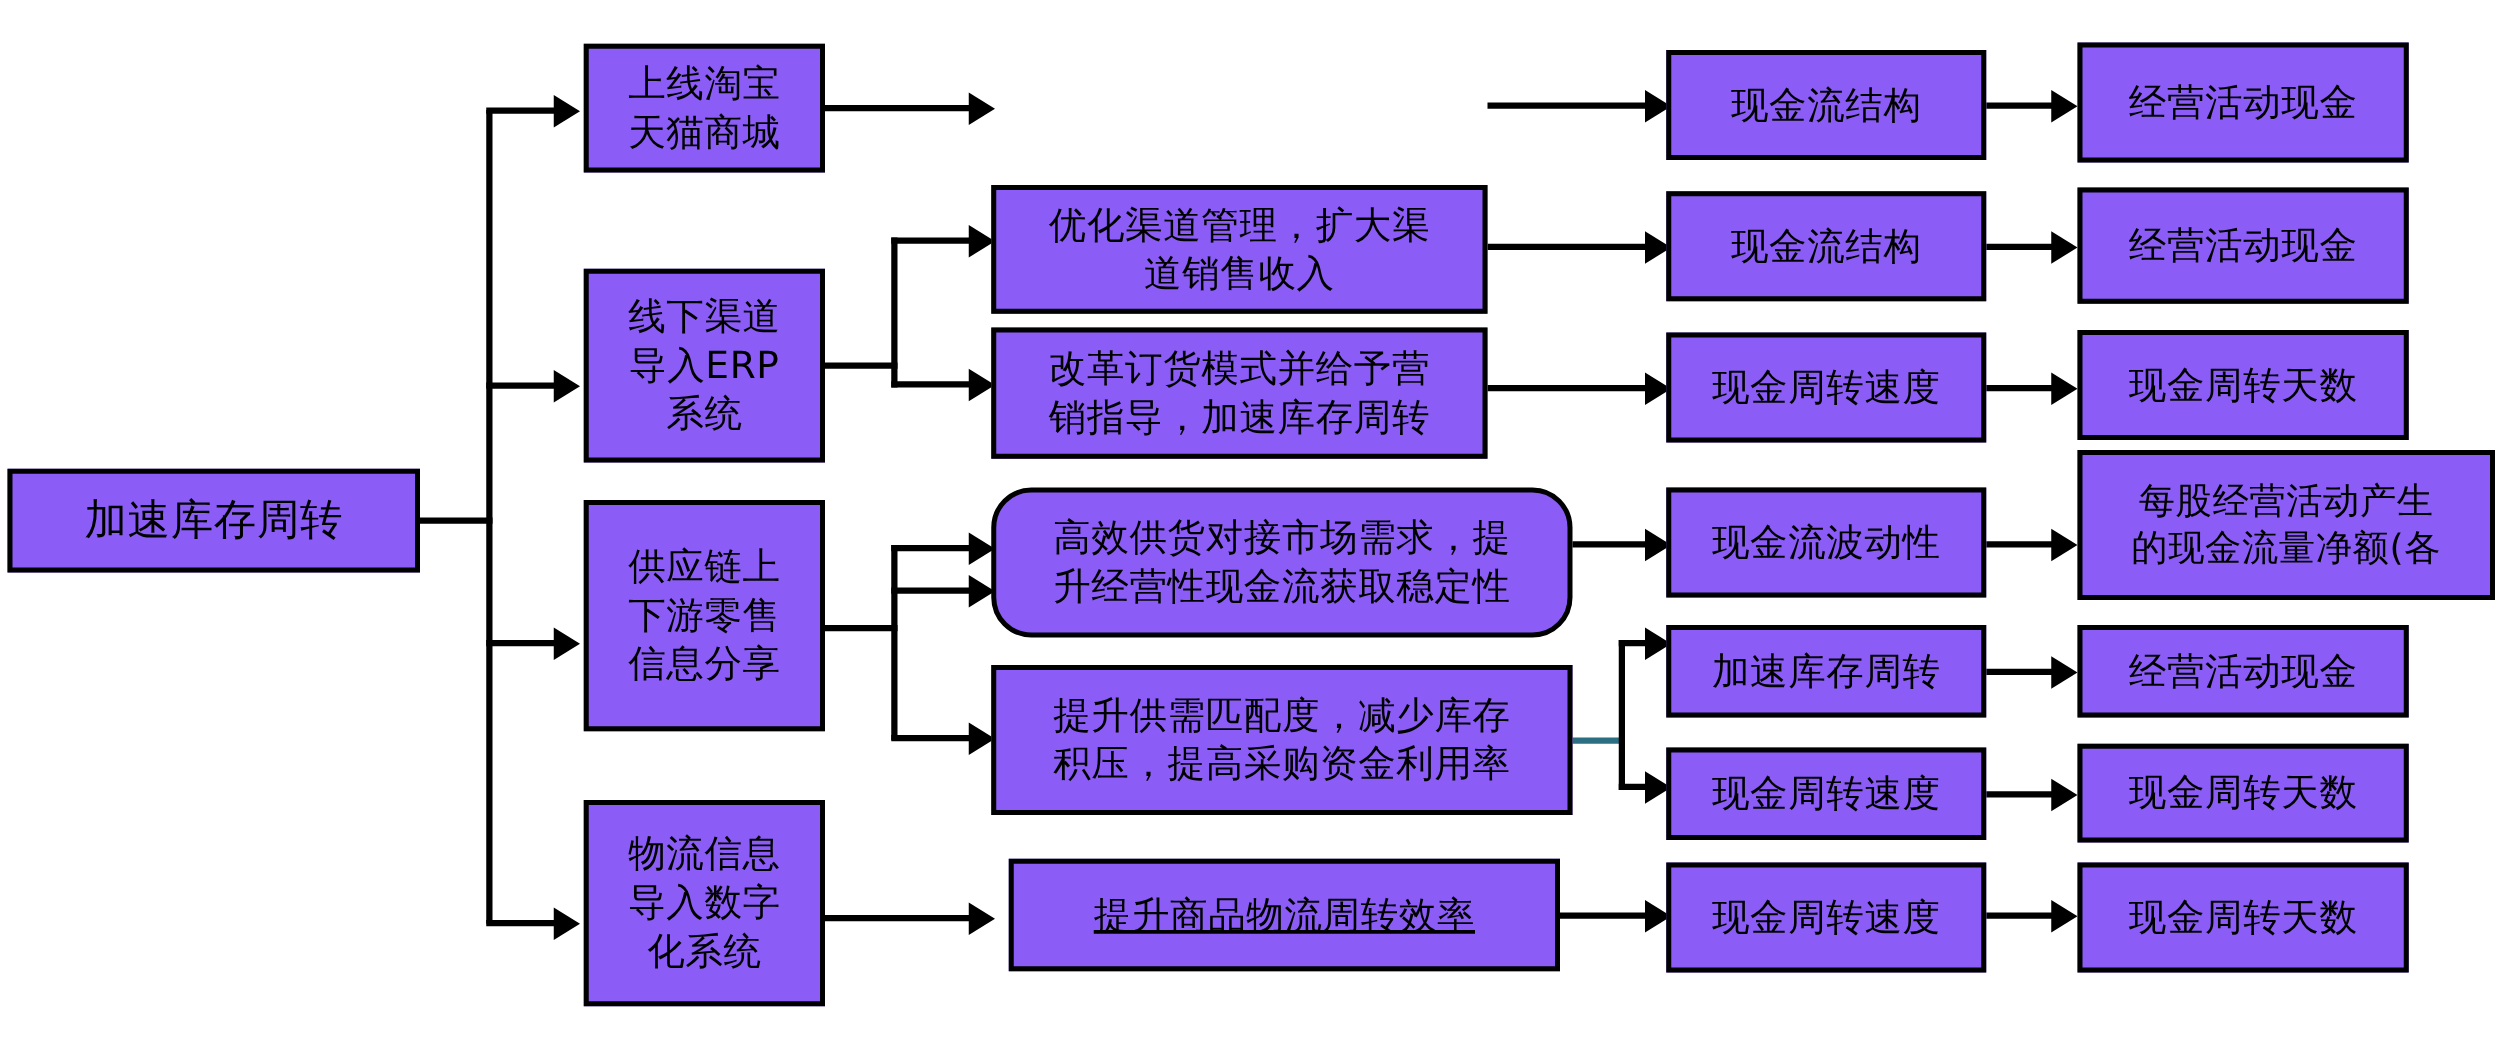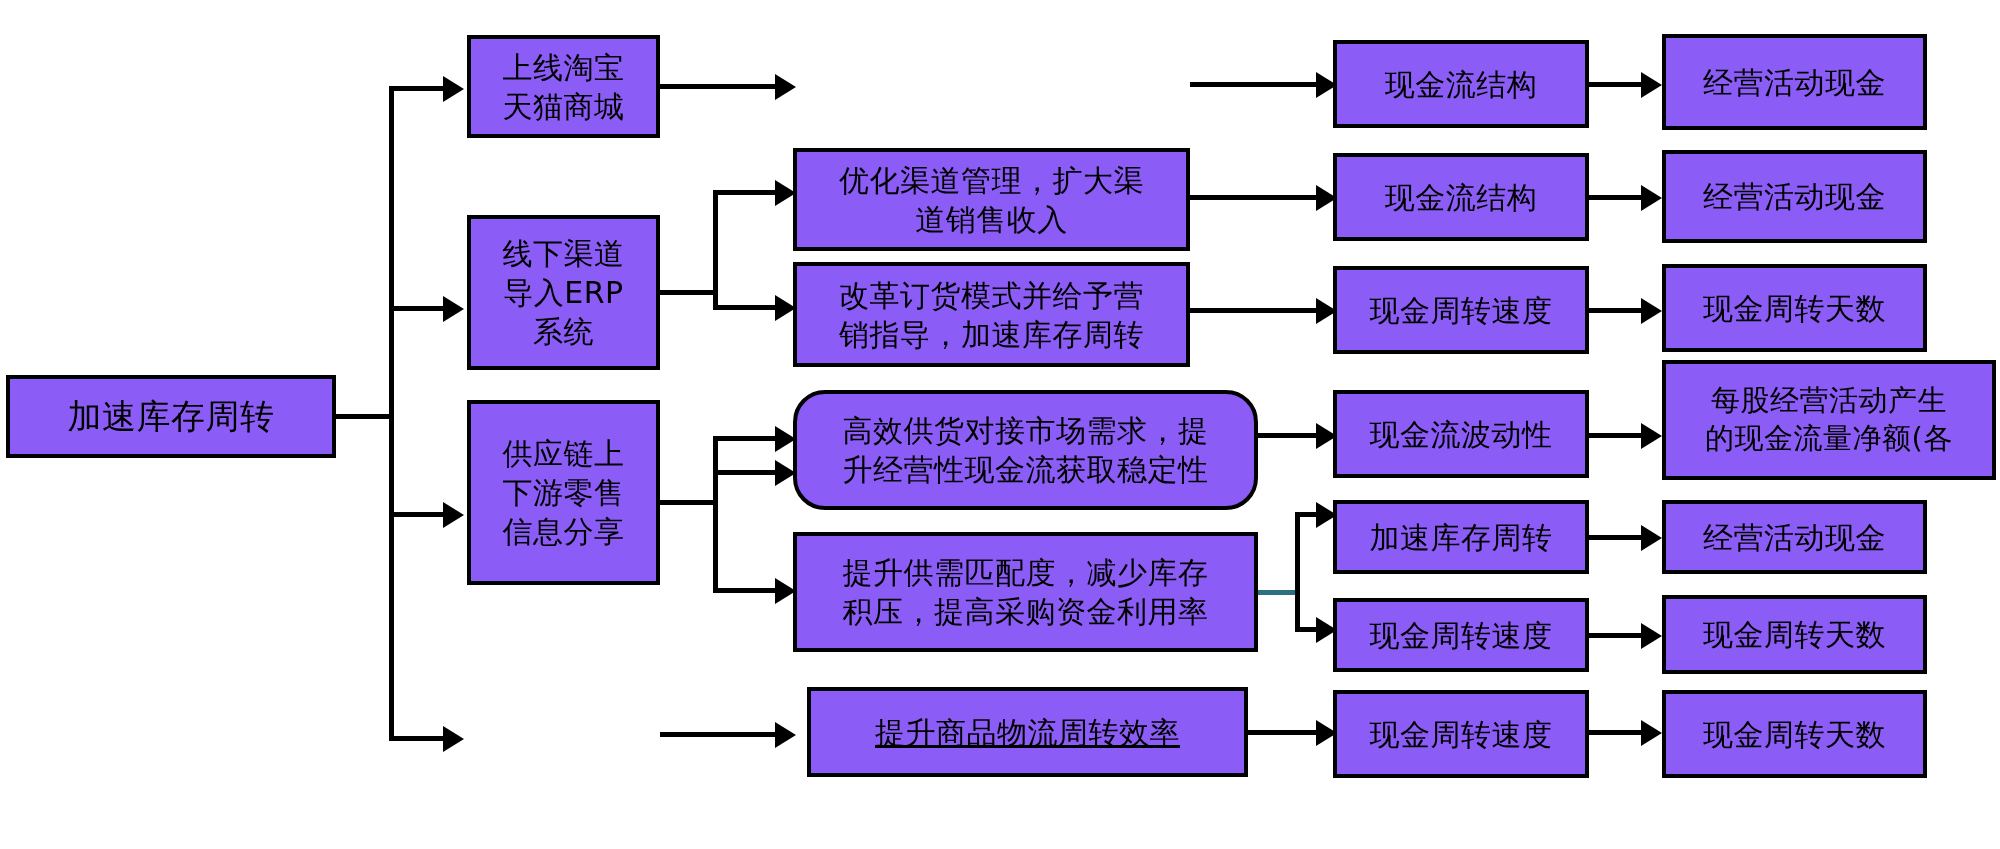--- a/index.html
+++ b/index.html
@@ -71,20 +71,23 @@
   </div>
 
   <div class="node n-c2" style="left:467px;top:215px;width:193px;height:155px;">
     <span>线下渠道<br>导入ERP<br>系统</span>
   </div>
 
   <div class="node n-c2" style="left:467px;top:400px;width:193px;height:185px;justify-content:center;">
     <span>供应链上<br>下游零售<br>信息分享</span>
   </div>
 
+  <div class="node n-c2" style="left:467px;top:640px;width:193px;height:165px;">
+    <span>物流信息<br>导入数字<br>化系统</span>
+  </div>
 
   <div class="h" style="left:660px;top:84px;width:117px;"></div>
   <div class="arrow" style="left:775px;top:74px;"></div>
 
   <div class="h" style="left:660px;top:290px;width:58px;"></div>
   <div class="v" style="left:713px;top:190px;height:120px;"></div>
   <div class="h" style="left:713px;top:190px;width:64px;"></div>
   <div class="arrow" style="left:775px;top:180px;"></div>
   <div class="h" style="left:713px;top:305px;width:64px;"></div>
   <div class="arrow" style="left:775px;top:295px;"></div>

